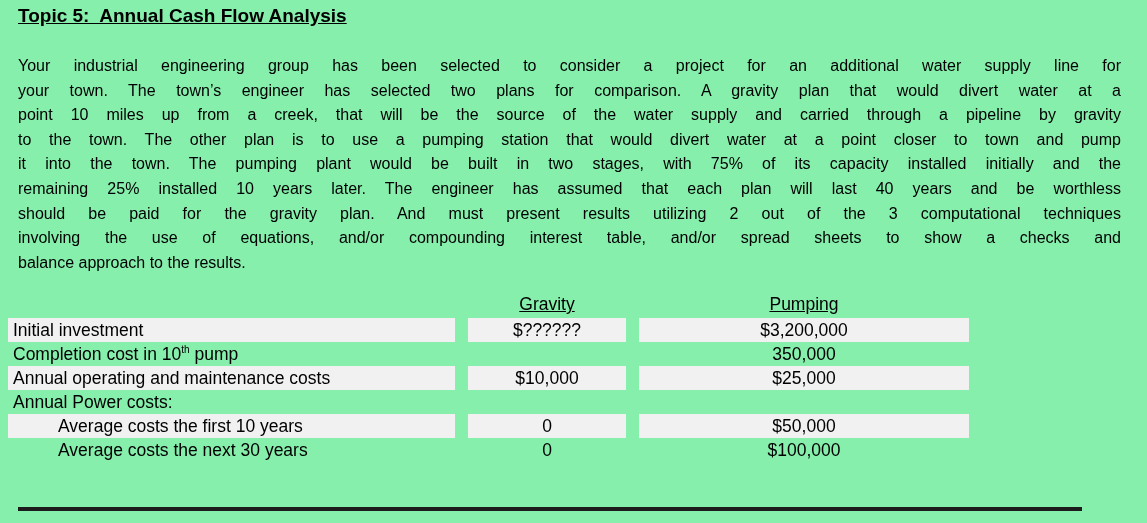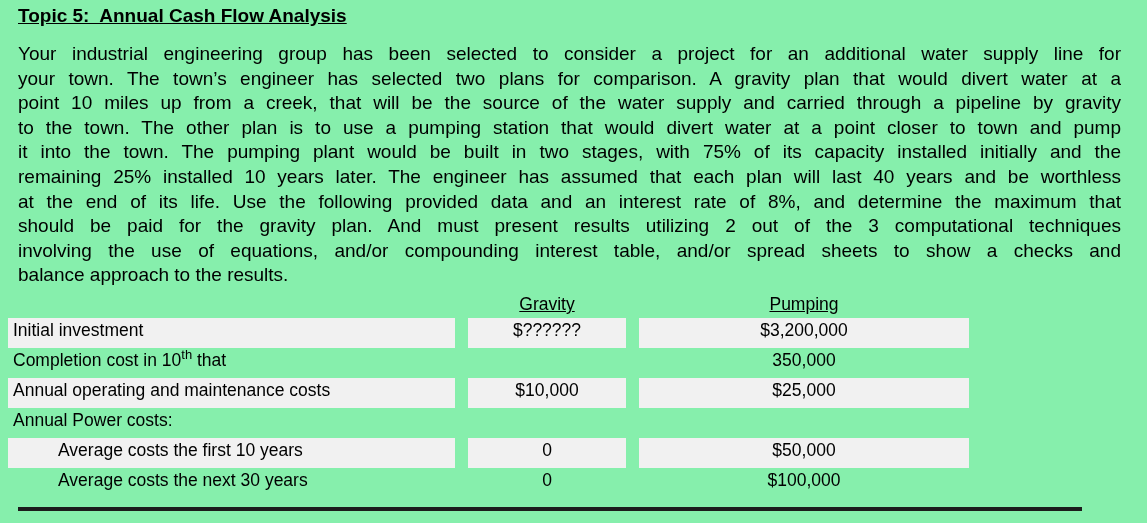--- a/index.html
+++ b/index.html
@@ -18,23 +18,23 @@
     top: 5px;
     margin: 0;
     font-size: 19px;
     font-weight: bold;
     text-decoration: underline;
     white-space: pre-wrap;
   }
   .para {
     position: absolute;
     left: 18px;
-    top: 42px;
+    top: 54px;
     width: 1103px;
-    font-size: 19px;
+    font-size: 16px;
     line-height: 24.6px;
   }
   .jline {
     text-align: justify;
     text-align-last: justify;
     white-space: nowrap;
     overflow: hidden;
   }
   .jline.last {
     text-align: right;
@@ -43,35 +43,35 @@
   .tbl {
     position: absolute;
     left: 8px;
     top: 290px;
     display: grid;
     grid-template-columns: 447px 158px 330px;
     column-gap: 13px;
     font-size: 17.5px;
   }
   .cell {
-    height: 30px;
+    height: 24px;
     line-height: 24px;
     white-space: nowrap;
     overflow: hidden;
   }
   .hdr-row .cell { height: 28px; line-height: 28px; }
   .cell.head {
     text-align: center;
     text-decoration: underline;
   }
   .cell.lbl { padding-left: 5px; }
   .cell.lbl.indent { padding-left: 50px; }
   .cell.val { text-align: center; }
   .shaded { background: #f1f1f1; }
-  sup.sup { font-size: 13px; line-height: 0; }
+  sup.sup { font-size: 10px; line-height: 0; }
   .rule {
     position: absolute;
     left: 18px;
     top: 507px;
     width: 1064px;
     height: 4px;
     background: #1c1c1c;
   }
 </style>
 </head>
@@ -81,39 +81,38 @@
 
   <h1 class="title">Topic 5:  Annual Cash Flow Analysis</h1>
 
   <div class="para">
     <div class="jline">Your industrial engineering group has been selected to consider a project for an additional water supply line for</div>
     <div class="jline">your town. The town’s engineer has selected two plans for comparison. A gravity plan that would divert water at a</div>
     <div class="jline">point 10 miles up from a creek, that will be the source of the water supply and carried through a pipeline by gravity</div>
     <div class="jline">to the town. The other plan is to use a pumping station that would divert water at a point closer to town and pump</div>
     <div class="jline">it into the town. The pumping plant would be built in two stages, with 75% of its capacity installed initially and the</div>
     <div class="jline">remaining 25% installed 10 years later. The engineer has assumed that each plan will last 40 years and be worthless</div>
-    <div class="jline">at the end of its life. Use the following provided data and an interest rate of 8%, and determine the maximum that</div>
     <div class="jline">should be paid for the gravity plan. And must present results utilizing 2 out of the 3 computational techniques</div>
     <div class="jline">involving the use of equations, and/or compounding interest table, and/or spread sheets to show a checks and</div>
     <div class="jline last">balance approach to the results.</div>
   </div>
 
   <div class="tbl">
 
     <div class="hdr-row" style="display:contents">
       <div class="cell lbl"></div>
       <div class="cell head">Gravity</div>
       <div class="cell head">Pumping</div>
     </div>
 
     <div class="cell lbl shaded"><span>Initial investment</span></div>
     <div class="cell val shaded">$??????</div>
     <div class="cell val shaded">$3,200,000</div>
 
-    <div class="cell lbl"><span>Completion cost in 10</span><sup class="sup">th</sup><span> that</span></div>
+    <div class="cell lbl"><span>Completion cost in 10</span><sup class="sup">th</sup><span> pump</span></div>
     <div class="cell val"></div>
     <div class="cell val">350,000</div>
 
     <div class="cell lbl shaded"><span>Annual operating and maintenance costs</span></div>
     <div class="cell val shaded">$10,000</div>
     <div class="cell val shaded">$25,000</div>
 
     <div class="cell lbl"><span>Annual Power costs:</span></div>
     <div class="cell val"></div>
     <div class="cell val"></div>

